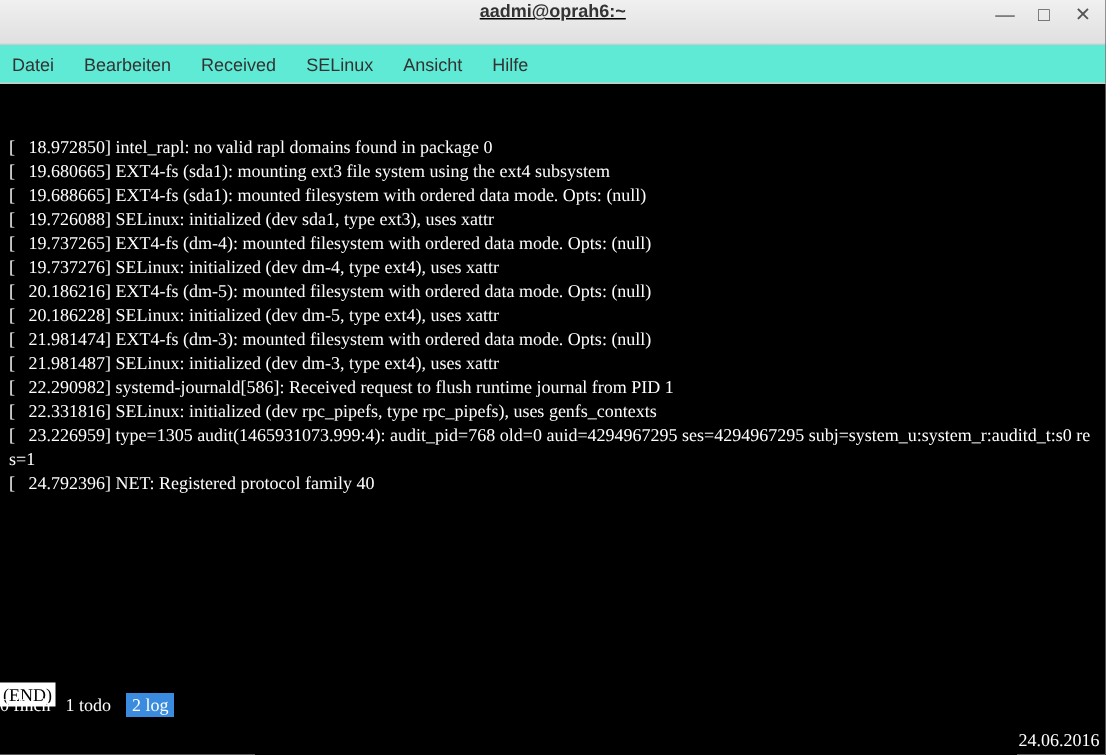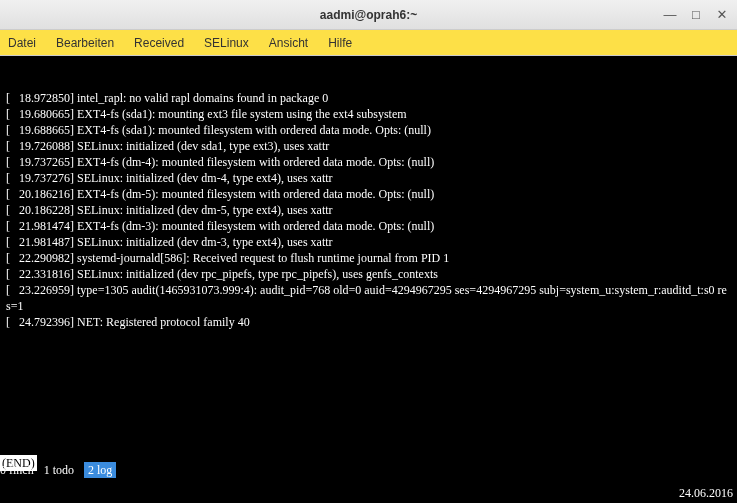--- a/index.html
+++ b/index.html
@@ -9,41 +9,42 @@
     width: 737px;
     height: 503px;
     overflow: hidden;
     display: flex;
     flex-direction: column;
   }
   .titlebar {
     height: 30px;
     background: linear-gradient(#f0f0f0, #e0e0e0);
     display: flex;
-    align-items: center;
+    align-items: flex-start;
     justify-content: center;
     position: relative;
     border-bottom: 1px solid #ccc;
+    text-decoration: underline;
   }
   .title { font-size: 12px; font-weight: bold; color: #333; }
   .win-controls {
     position: absolute;
     right: 6px;
     display: flex;
     gap: 8px;
   }
   .win-btn {
     width: 18px; height: 18px;
     display: flex; align-items: center; justify-content: center;
     font-size: 13px; color: #555; cursor: pointer;
     font-family: sans-serif;
   }
   .menubar {
     height: 26px;
-    background: #fde047;
+    background: #5eead4;
     display: flex;
     align-items: center;
     padding: 0 8px;
     gap: 20px;
     border-bottom: 1px solid #ccc;
     font-size: 12px;
     color: #333;
   }
   .menu-item { cursor: pointer; }
   .terminal {

